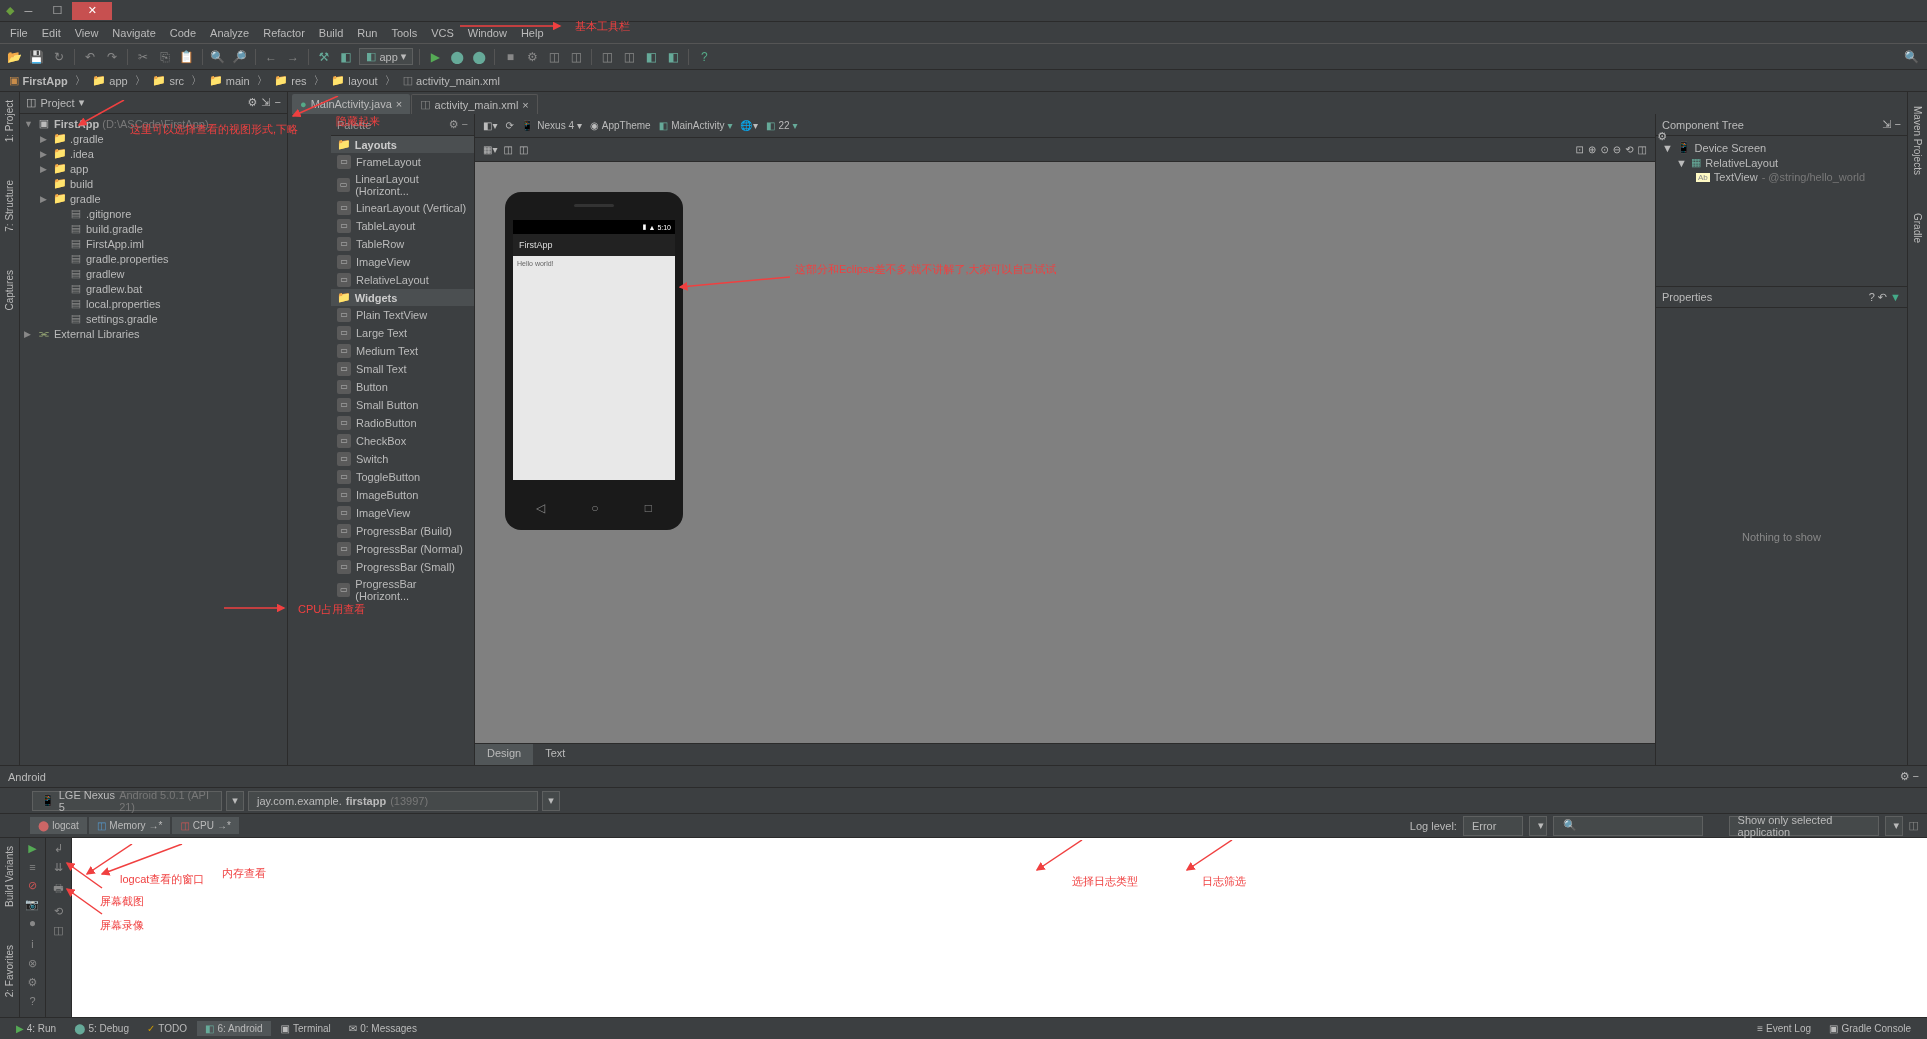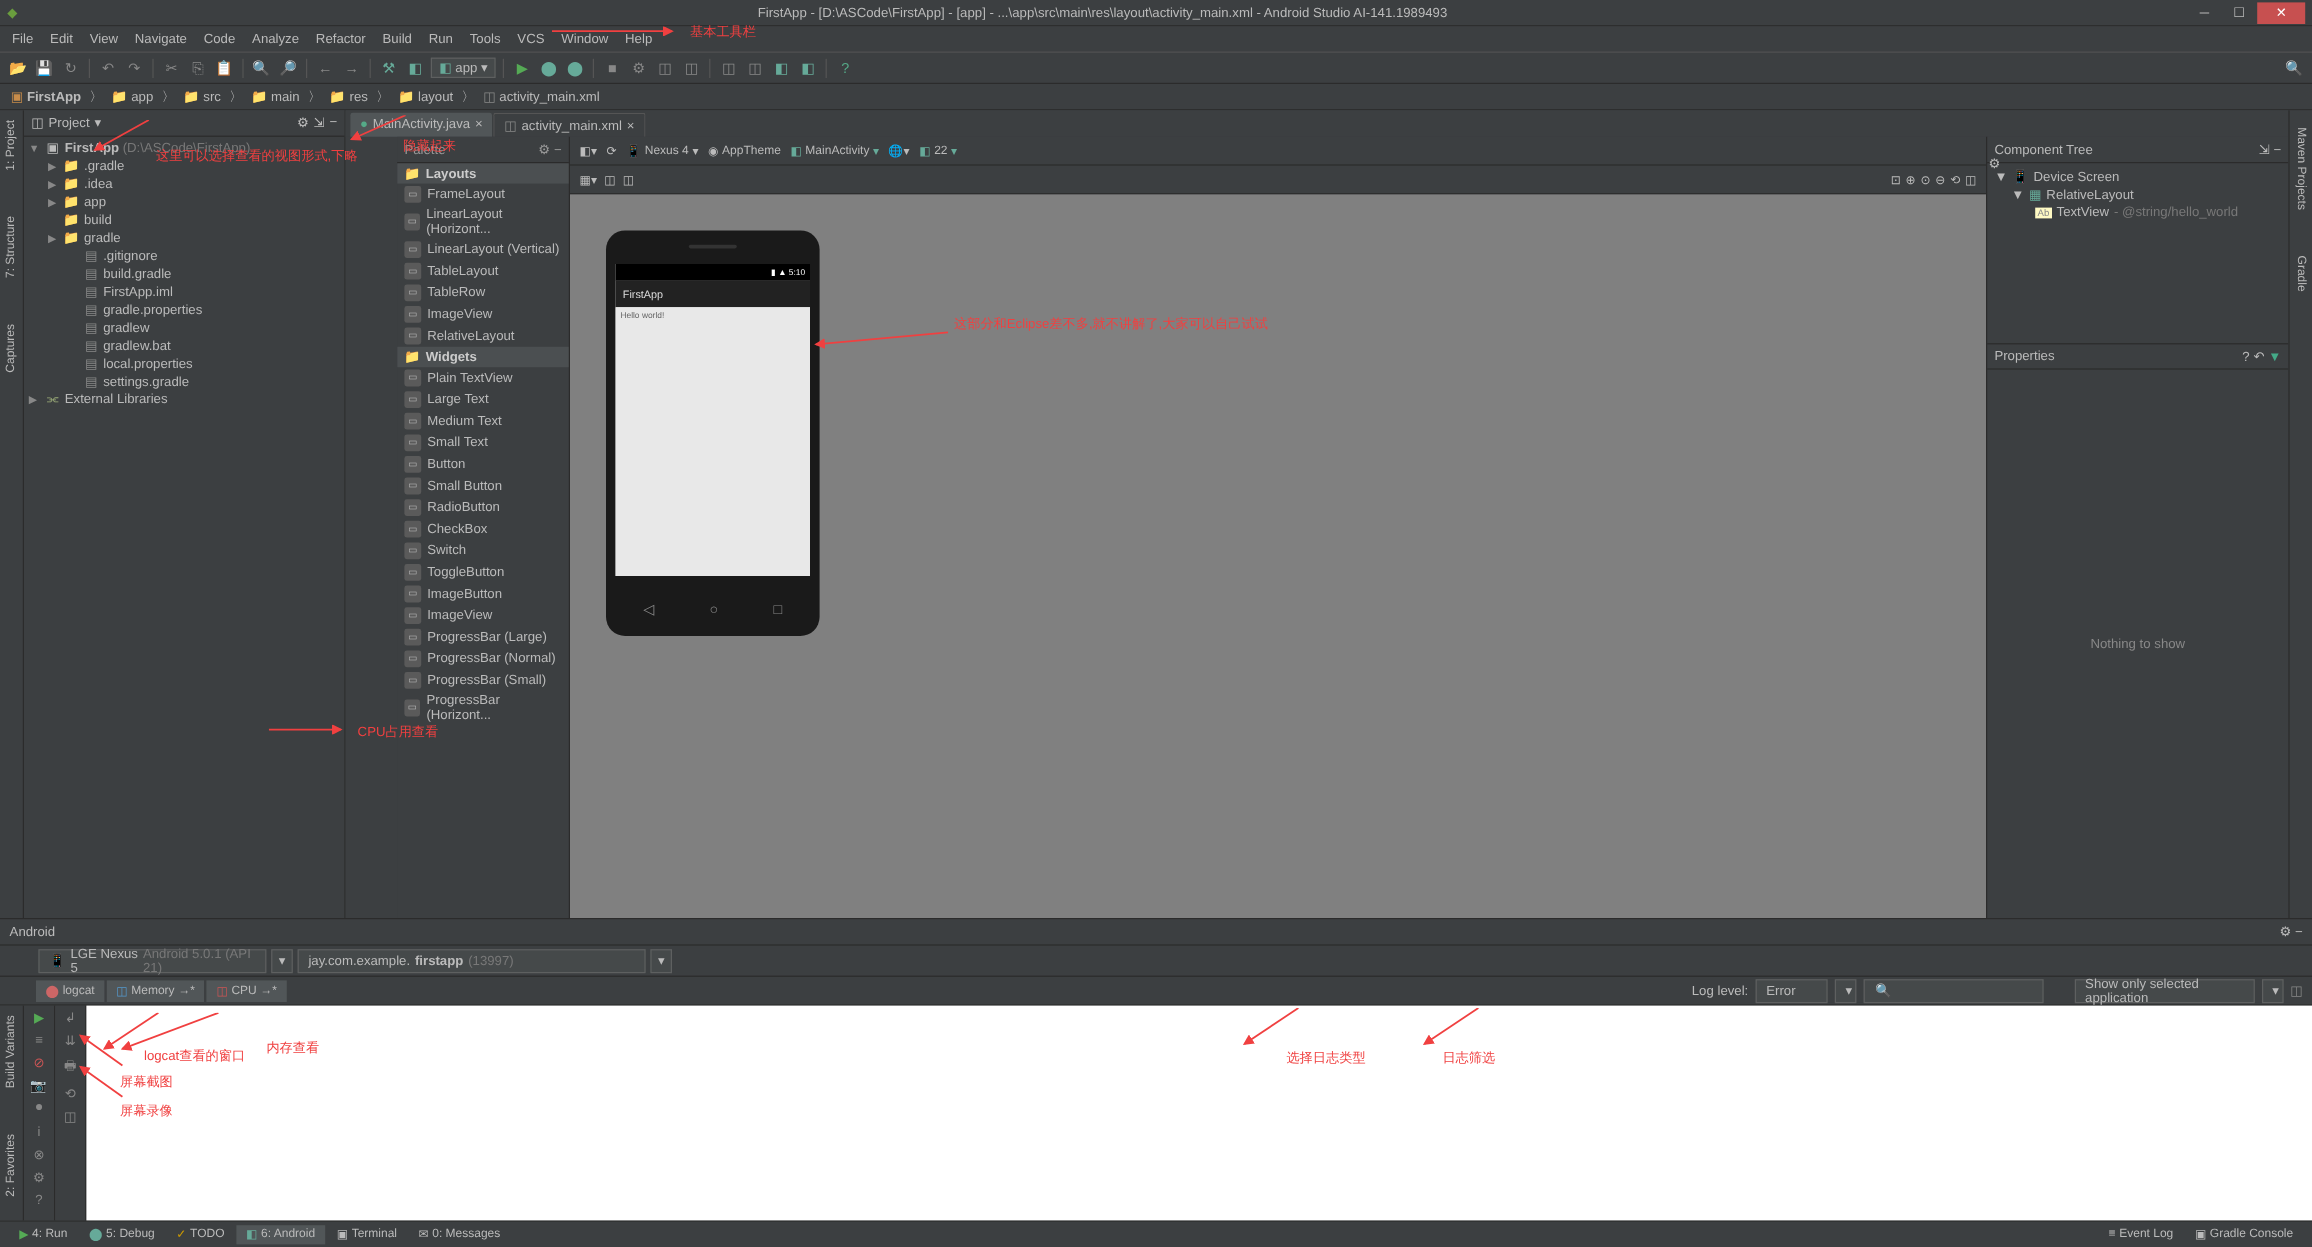--- a/index.html
+++ b/index.html
@@ -85,21 +85,20 @@
 .sb-tab { padding: 2px 8px; color: #bbb; display: flex; align-items: center; gap: 3px; font-size: 10px; }
 .sb-tab.active { background: #515658; }
 .red-note { color: #f04040; font-size: 11px; position: absolute; pointer-events: none; }
 svg.arrow { position: absolute; }
 </style>
 </head>
 <body>
 
 <div class="titlebar">
   <span style="color:#6a9e3e">◆</span>
-  <span class="title">FirstApp - [D:\ASCode\FirstApp] - [app] - ...\app\src\main\res\layout\activity_main.xml - Android Studio AI-141.1989493</span>
   <div class="win-controls">
     <div class="win-btn">─</div>
     <div class="win-btn">☐</div>
     <div class="win-btn win-close">✕</div>
   </div>
 </div>
 
 <div class="menubar">
   <span class="menu-item">File</span>
   <span class="menu-item">Edit</span>
@@ -405,21 +404,21 @@
             <div class="pal-item">
               <span class="pal-ic">▭</span>
               <span>ImageButton</span>
             </div>
             <div class="pal-item">
               <span class="pal-ic">▭</span>
               <span>ImageView</span>
             </div>
             <div class="pal-item">
               <span class="pal-ic">▭</span>
-              <span>ProgressBar (Large)</span>
+              <span>ProgressBar (Build)</span>
             </div>
             <div class="pal-item">
               <span class="pal-ic">▭</span>
               <span>ProgressBar (Normal)</span>
             </div>
             <div class="pal-item">
               <span class="pal-ic">▭</span>
               <span>ProgressBar (Small)</span>
             </div>
             <div class="pal-item">
@@ -471,20 +470,24 @@
             <div class="phone-nav">
                 <span>◁</span>
                 <span>○</span>
                 <span>□</span>
               </div>
           </div>
           <span class="red-note" style="left:320px;top:100px">这部分和Eclipse差不多,就不讲解了,大家可以自己试试</span>
           <svg class="arrow" style="left:200px;top:110px" width="120" height="20">
               <line x1="115" y1="5" x2="5" y2="15" stroke="#f04040" stroke-width="1.5" marker-end="url(#ah1)"></line>
             </svg>
+        </div>
+        <div class="design-tabs">
+          <span class="design-tab active">Design</span>
+          <span class="design-tab">Text</span>
         </div>
       </div>
 
       <div class="component-panel">
         <span style="position:absolute;right:260px;top:130px;color:#bbb">⚙</span>
         <div class="comp-hdr">
           <span>Component Tree</span>
           <span><span>⇲</span> <span>−</span></span>
         </div>
         <div class="comp-tree">

